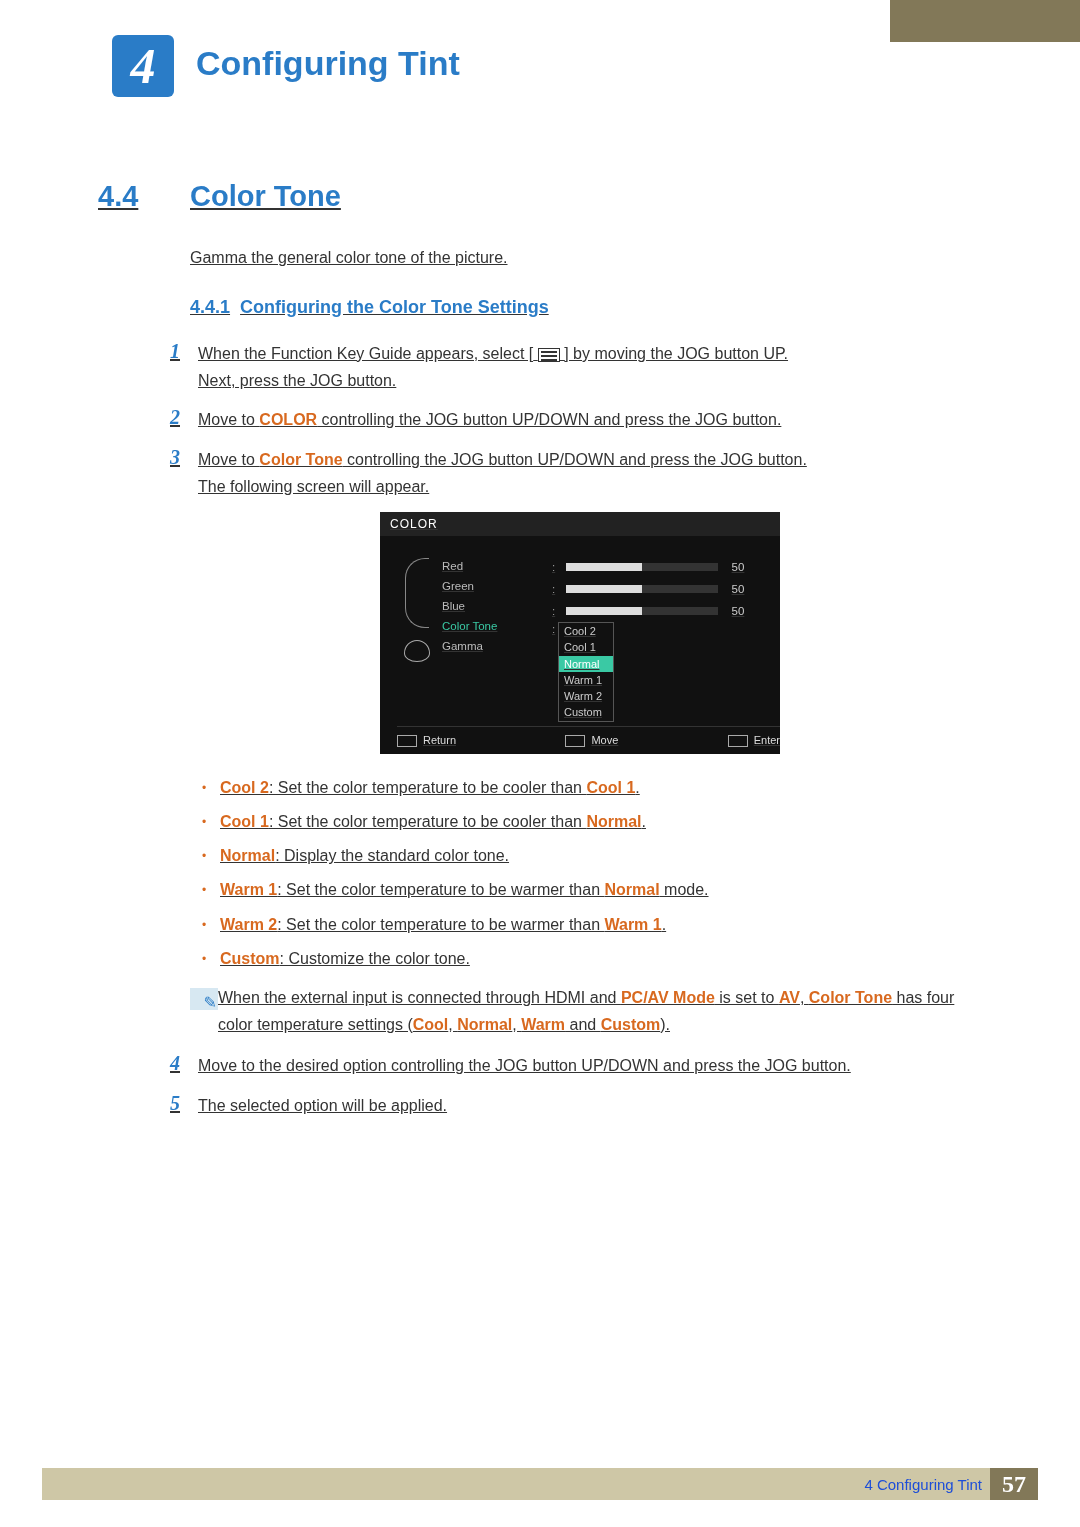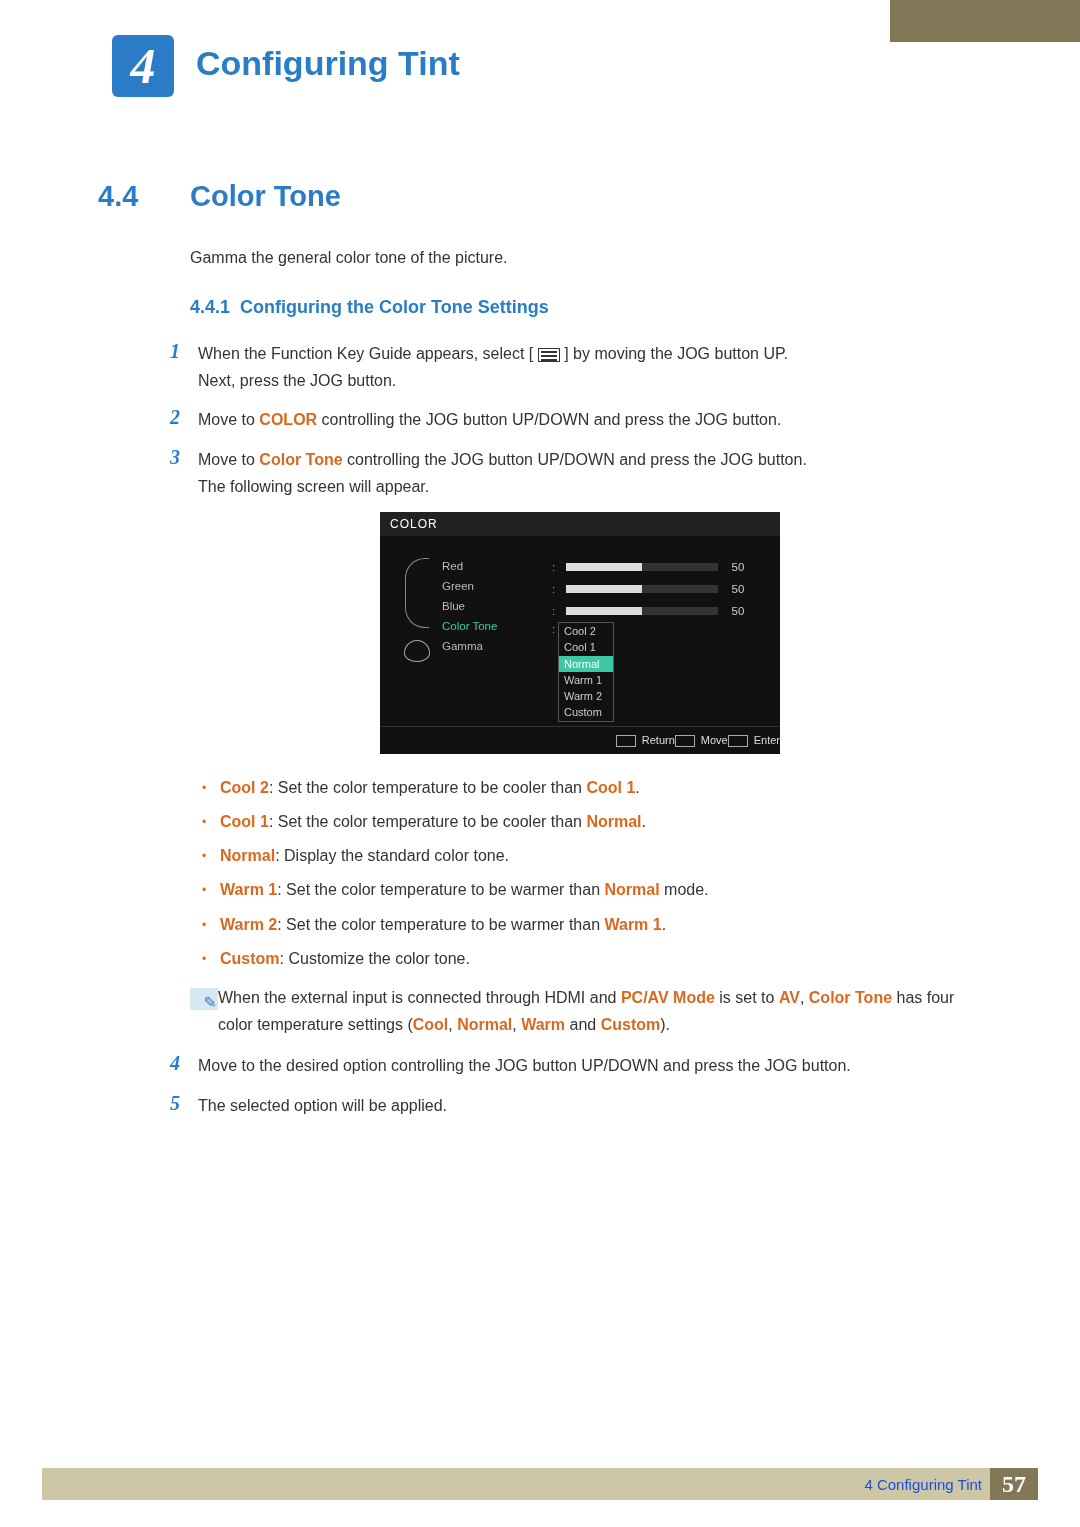--- a/index.html
+++ b/index.html
@@ -1,21 +1,21 @@
 <!DOCTYPE html>
 <html><head>
 <meta charset="utf-8">
 <style>
   * { margin: 0; padding: 0; box-sizing: border-box; }
   body { font-family: Arial, Helvetica, sans-serif; background: #fff; width: 1080px; height: 1527px; position: relative; color: #333; }
   .top-bar { position: absolute; top: 0; right: 0; width: 190px; height: 42px; background: #827858; }
   .chapter-badge { position: absolute; top: 35px; left: 112px; width: 62px; height: 62px; background: #2a7cc7; border-radius: 6px; display: flex; align-items: center; justify-content: center; }
   .chapter-badge span { color: #fff; font-size: 50px; font-weight: bold; font-style: italic; font-family: Georgia, serif; }
   .chapter-title { position: absolute; top: 44px; left: 196px; color: #2a7cc7; font-size: 34px; font-weight: bold; }
-  .content { position: absolute; top: 180px; left: 98px; right: 110px; }
+  .content { position: absolute; top: 180px; left: 98px; right: 110px; text-decoration: underline; }
   .h2-row { display: flex; align-items: baseline; gap: 32px; margin-bottom: 36px; }
   .h2-num { color: #2a7cc7; font-size: 29px; font-weight: bold; width: 60px; }
   .h2-title { color: #2a7cc7; font-size: 29px; font-weight: bold; }
   .indent { margin-left: 92px; }
   .para { font-size: 16px; color: #333; margin-bottom: 30px; }
   .h3-row { display: flex; gap: 10px; margin-bottom: 22px; }
   .h3-num { color: #2a7cc7; font-size: 18px; font-weight: bold; }
   .h3-title { color: #2a7cc7; font-size: 18px; font-weight: bold; }
   .step-row { display: flex; align-items: flex-start; gap: 18px; margin-bottom: 12px; margin-left: -28px; }
   .step-num { color: #2a7cc7; font-size: 20px; font-style: italic; font-family: Georgia, serif; font-weight: bold; width: 18px; text-align: right; flex-shrink: 0; }
@@ -35,21 +35,21 @@
   .osd-val-col { flex: 1; padding-top: 6px; padding-right: 18px; }
   .slider-row { display: flex; align-items: center; gap: 8px; padding: 2px 0; height: 22px; }
   .colon { color: #999; width: 6px; }
   .track { flex: 1; height: 8px; background: #333; position: relative; }
   .fill { position: absolute; left: 0; top: 0; bottom: 0; background: #ddd; }
   .sval { width: 24px; text-align: center; color: #ccc; }
   .options-wrap { display: flex; }
   .options { border: 1px solid #555; font-size: 11px; line-height: 1.3; width: 56px; }
   .opt { padding: 1px 5px; color: #ccc; }
   .opt.sel { background: #3ac9a4; color: #fff; }
-  .osd-footer { display: flex; justify-content: flex-end; border-top: 1px solid #333; padding: 7px 0; font-size: 11px; color: #ddd; margin-top: 4px; }
+  .osd-footer { display: flex; justify-content: space-between; border-top: 1px solid #333; padding: 7px 0; font-size: 11px; color: #ddd; margin-top: 4px; margin-left: 17px; }
   .osd-footer span::before { content: ""; display: inline-block; width: 18px; height: 10px; border: 1px solid #aaa; margin-right: 6px; vertical-align: middle; }
   .bullet-list { margin: 0 0 12px 12px; }
   .bullet { position: relative; padding-left: 18px; font-size: 16px; line-height: 1.7; margin-bottom: 7px; }
   .bullet::before { content: "•"; position: absolute; left: 0; color: #d8691f; font-size: 12px; top: 4px; }
   .note-row { display: flex; margin-top: 4px; margin-bottom: 14px; }
   .note-icon { width: 28px; height: 22px; background: #d7e8f2; flex-shrink: 0; position: relative; margin-top: 4px; }
   .note-icon::after { content: "✎"; position: absolute; right: 1px; bottom: -2px; color: #2a7cc7; font-size: 16px; }
   .note-body { font-size: 16px; line-height: 1.7; }
   .page-footer { position: absolute; bottom: 27px; left: 42px; right: 42px; height: 32px; background: #cec7a6; display: flex; align-items: center; justify-content: flex-end; }
   .footer-text { color: #1d4ed8; font-size: 15px; padding-right: 8px; }

